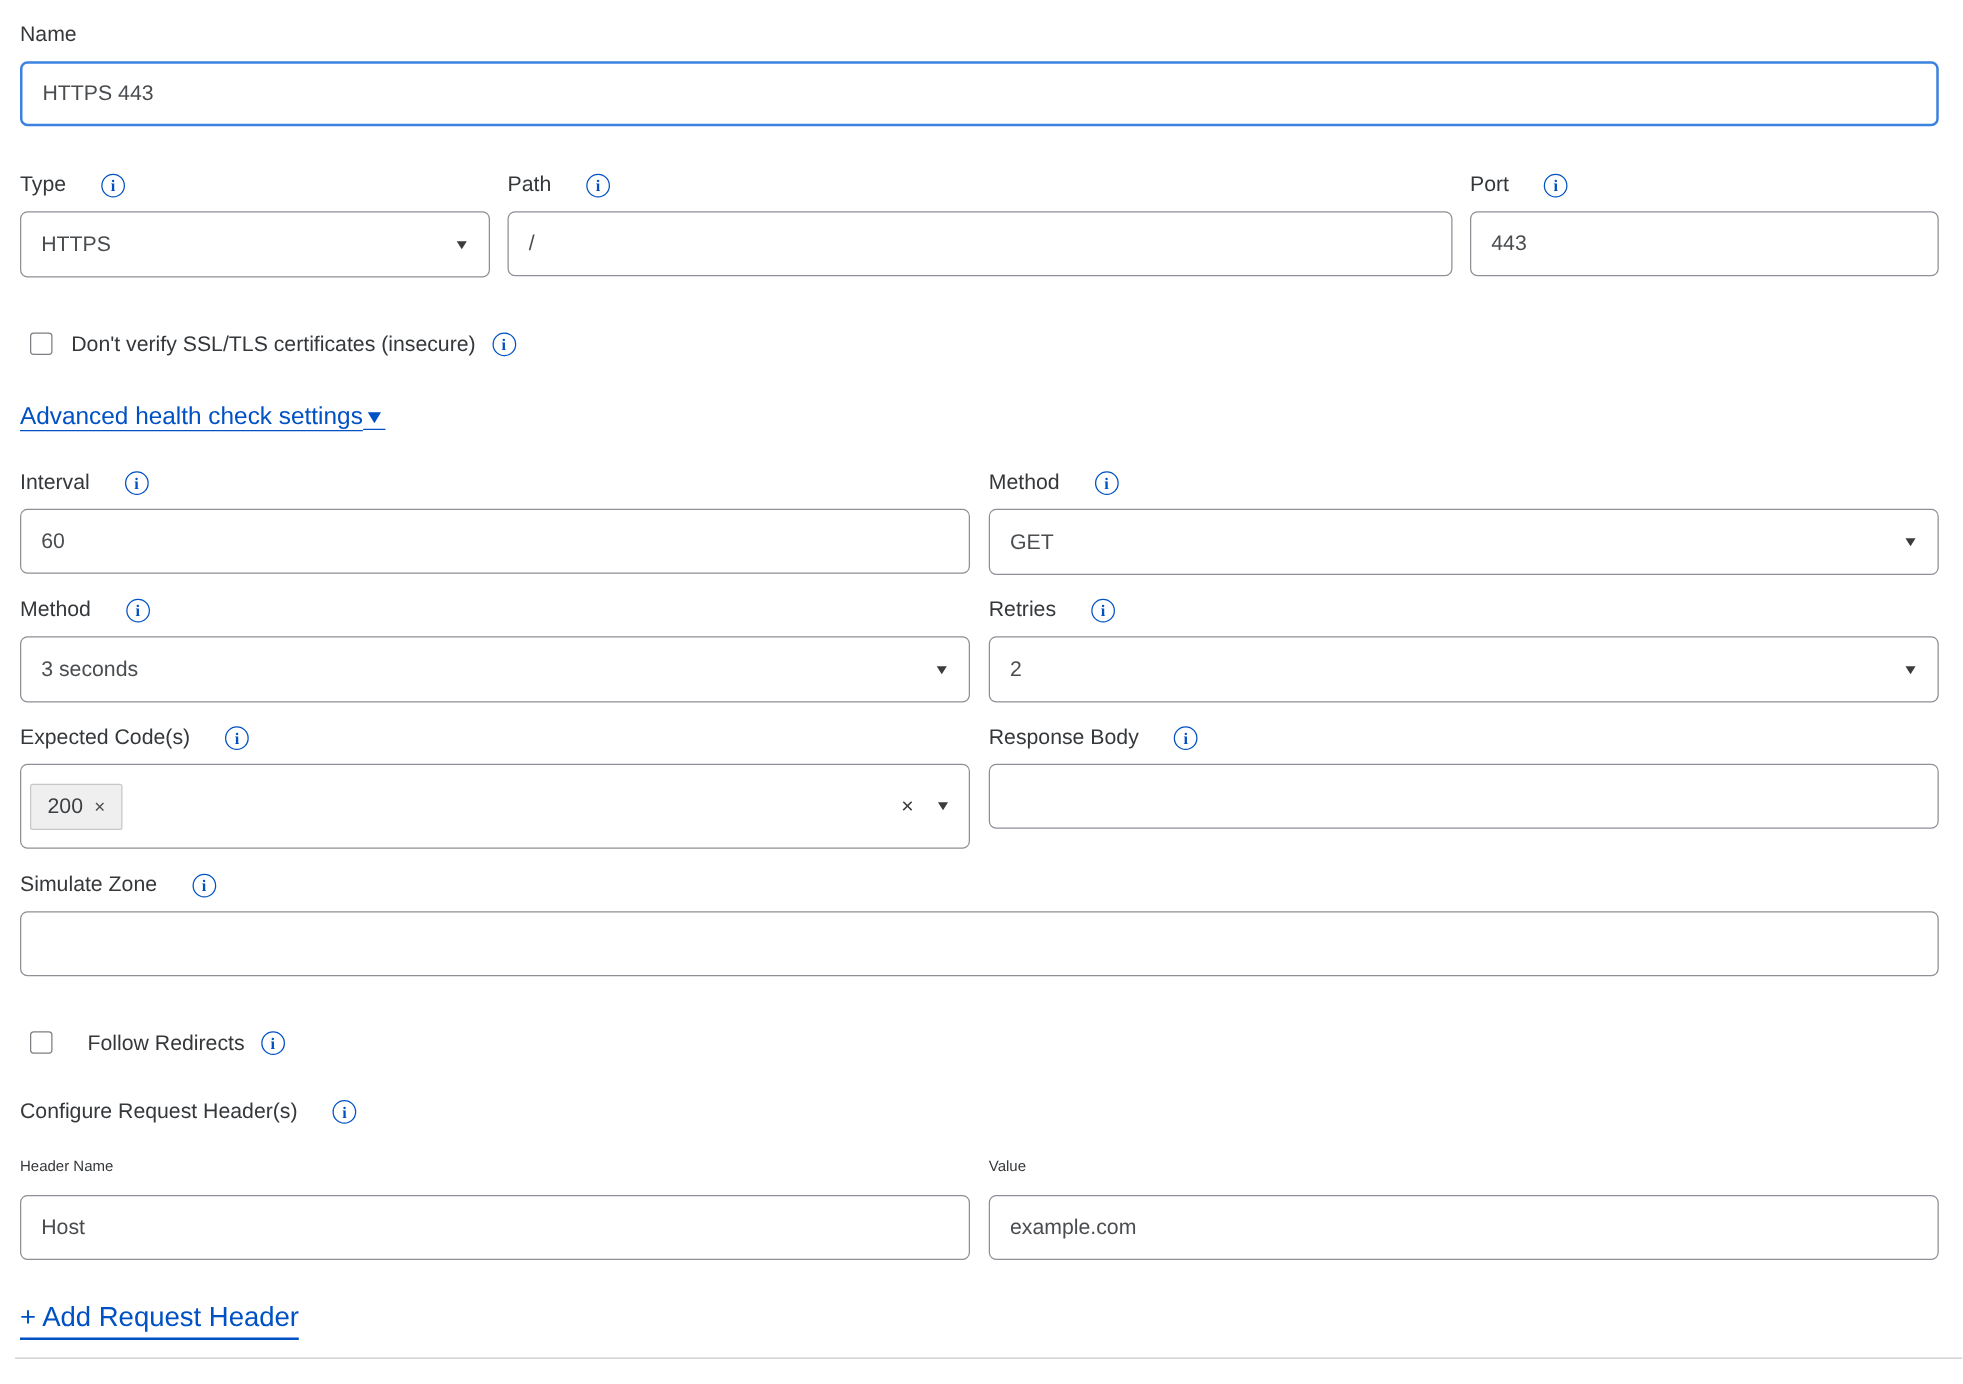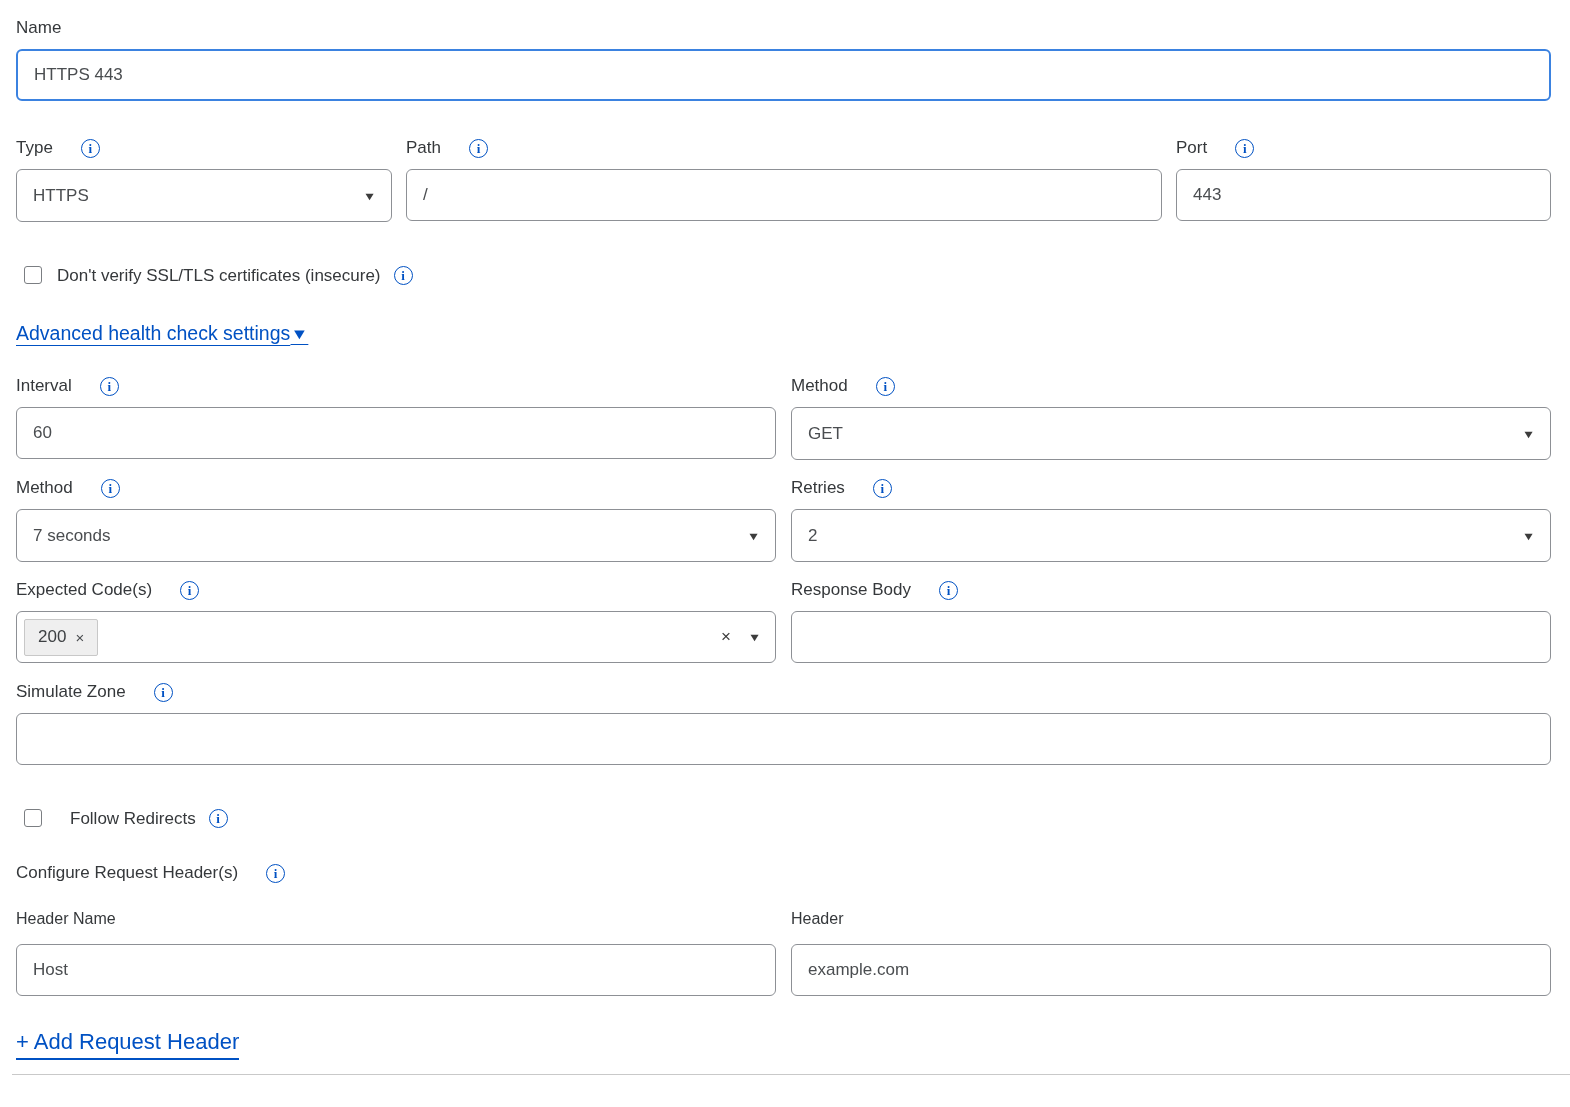--- a/index.html
+++ b/index.html
@@ -17,21 +17,21 @@
   .field-label-row {
     display: flex;
     align-items: center;
     gap: 28px;
     margin-bottom: 11px;
     font-size: 17px;
     color: #35383b;
   }
   .field-label-row.plain { gap: 0; }
   .sub-label {
-    font-size: 16px;
+    font-size: 12px;
     color: #35383b;
     margin-bottom: 16px;
   }
 
   
   .info-icon {
     display: inline-flex;
     align-items: center;
     justify-content: center;
     width: 19px;
@@ -153,21 +153,21 @@
     padding-bottom: 3px;
     cursor: pointer;
   }
 
   
   .multiselect {
     position: relative;
     display: flex;
     align-items: center;
     width: 100%;
-    height: 52px;
+    height: 68px;
     border: 1px solid #8d9095;
     border-radius: 6px;
     background: #fff;
     padding: 0 84px 0 7px;
     cursor: text;
   }
   .tag {
     display: inline-flex;
     align-items: center;
     gap: 9px;
@@ -289,21 +289,21 @@
   </div>
 
   
   <div class="grid-2 mt-row">
     <div class="cell">
       <div class="field-label-row">
         <span>Method</span>
         <span class="info-icon">i</span>
       </div>
       <div class="select-box">
-        <span>7 seconds</span>
+        <span>3 seconds</span>
         <span class="select-caret">▼</span>
       </div>
     </div>
     <div class="cell">
       <div class="field-label-row">
         <span>Retries</span>
         <span class="info-icon">i</span>
       </div>
       <div class="select-box">
         <span>2</span>
@@ -358,21 +358,21 @@
     <span>Configure Request Header(s)</span>
     <span class="info-icon">i</span>
   </div>
 
   <div class="grid-2 headers-grid">
     <div class="cell">
       <div class="sub-label">Header Name</div>
       <input class="text-input" type="text" value="Host" style="">
     </div>
     <div class="cell">
-      <div class="sub-label">Header</div>
+      <div class="sub-label">Value</div>
       <input class="text-input" type="text" value="example.com" style="">
     </div>
   </div>
 
   
   <a class="add-header-link">+ Add Request Header</a>
 
   <div class="divider"></div>
 
 </div>

